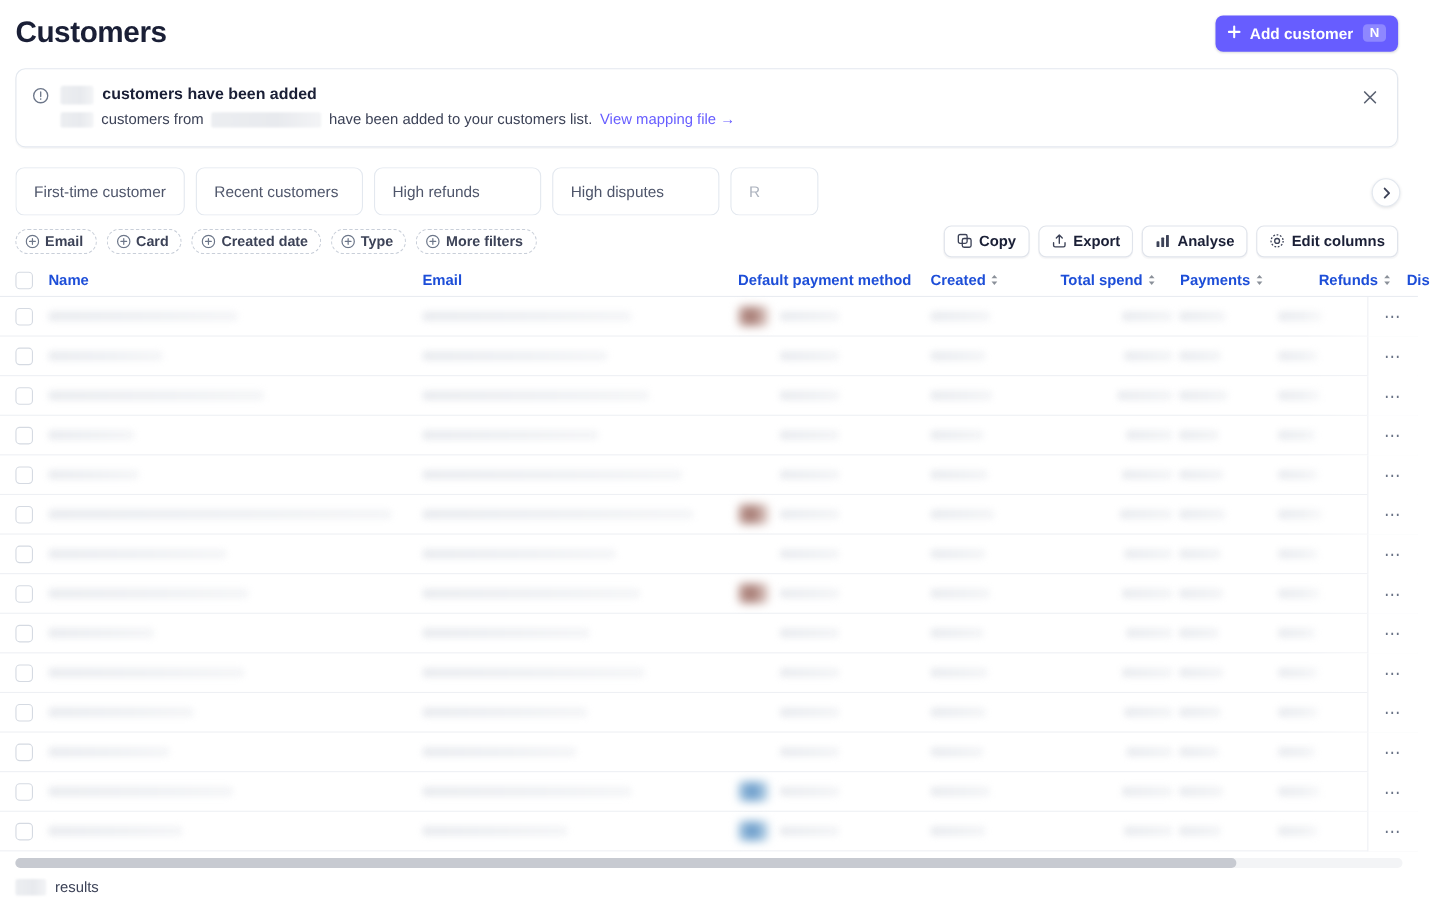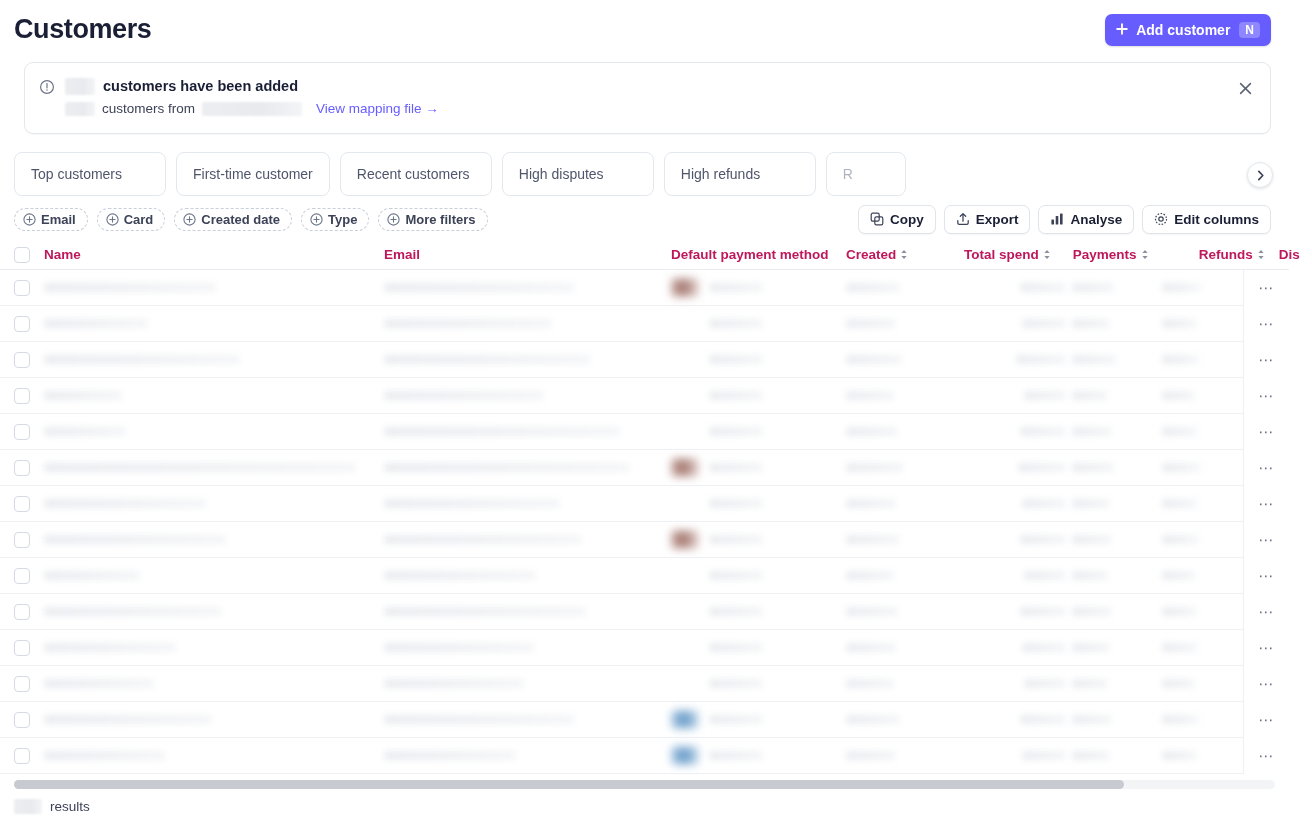--- a/index.html
+++ b/index.html
@@ -36,21 +36,21 @@
   .kbd {
     background: rgba(255,255,255,.26);
     border-radius: 4px; padding: 1px 6px;
     font-size: 12px; font-weight: bold; color: #fff;
     margin-left: 2px;
   }
 
   
   .banner {
     position: relative;
-    margin: 6px 18px 0 24px;
+    margin: 6px 18px 0 14px;
     border: 1px solid #e3e8ef;
     border-radius: 9px;
     background: #fff;
     padding: 14px 16px 15px 14px;
     display: flex; align-items: flex-start; gap: 10px;
     box-shadow: 0 1px 1px rgba(16,24,40,.03);
     height: 72px;
   }
   .banner-icon {
     width: 16px; height: 16px; flex: 0 0 16px; margin-top: 2px;
@@ -155,21 +155,21 @@
   }
   .abtn .ai { color: #3c4257; display: flex; }
 
   
   .table-wrap { position: relative; padding: 0 0 0 0; }
   .thead {
     display: flex; align-items: center;
     height: 30px;
     border-bottom: 1px solid #e9ecf1;
     padding-left: 14px;
-    font-size: 13.5px; font-weight: bold; color: #be185d;
+    font-size: 13.5px; font-weight: bold; color: #1d4ed8;
   }
   .th { display: flex; align-items: center; gap: 4px; white-space: nowrap; }
   .th-check { width: 30px; flex: 0 0 30px; }
   .th-name { flex: 0 0 340px; }
   .th-email { flex: 0 0 287px; }
   .th-pay { flex: 0 0 175px; }
   .th-created { flex: 0 0 118px; }
   .th-spend { flex: 0 0 108px; justify-content: flex-end; padding-right: 22px;}
   .th-payments { flex: 0 0 90px; }
   .th-refunds { flex: 0 0 80px; margin-left: 36px; }
@@ -271,46 +271,44 @@
     </span>
     <div class="banner-body">
       <div class="banner-title">
         <span class="redact r-count"></span>
         <span>customers have been added</span>
       </div>
       <div class="banner-sub">
         <span class="redact r-count2"></span>
         <span>customers from</span>
         <span class="redact r-source"></span>
+        <span>have been added to your customers list.</span>
         <a class="mapping-link">View mapping file →</a>
       </div>
     </div>
     <button class="banner-close">
       <svg width="13" height="13" viewBox="0 0 13 13" fill="none">
           <path d="M1.6 1.6l9.8 9.8M11.4 1.6l-9.8 9.8" stroke="#5b6272" stroke-width="1.5" stroke-linecap="round"></path>
         </svg>
     </button>
   </div>
 
   <div class="tabs-row">
     <div class="tabs">
         <div class="tab">
-          <span>Top customers</span>
-        </div>
-        <div class="tab">
           <span>First-time customer</span>
         </div>
         <div class="tab">
           <span>Recent customers</span>
         </div>
         <div class="tab">
+          <span>High refunds</span>
+        </div>
+        <div class="tab">
           <span>High disputes</span>
-        </div>
-        <div class="tab">
-          <span>High refunds</span>
         </div>
         <div class="tab cut">
           <span>R</span>
         </div>
       </div>
     <div class="tabs-scroll">
       <svg width="13" height="13" viewBox="0 0 13 13" fill="none">
           <path d="M4.8 2.4l4 4.1-4 4.1" stroke="#3c4257" stroke-width="1.7" stroke-linecap="round" stroke-linejoin="round"></path>
         </svg>
     </div>

